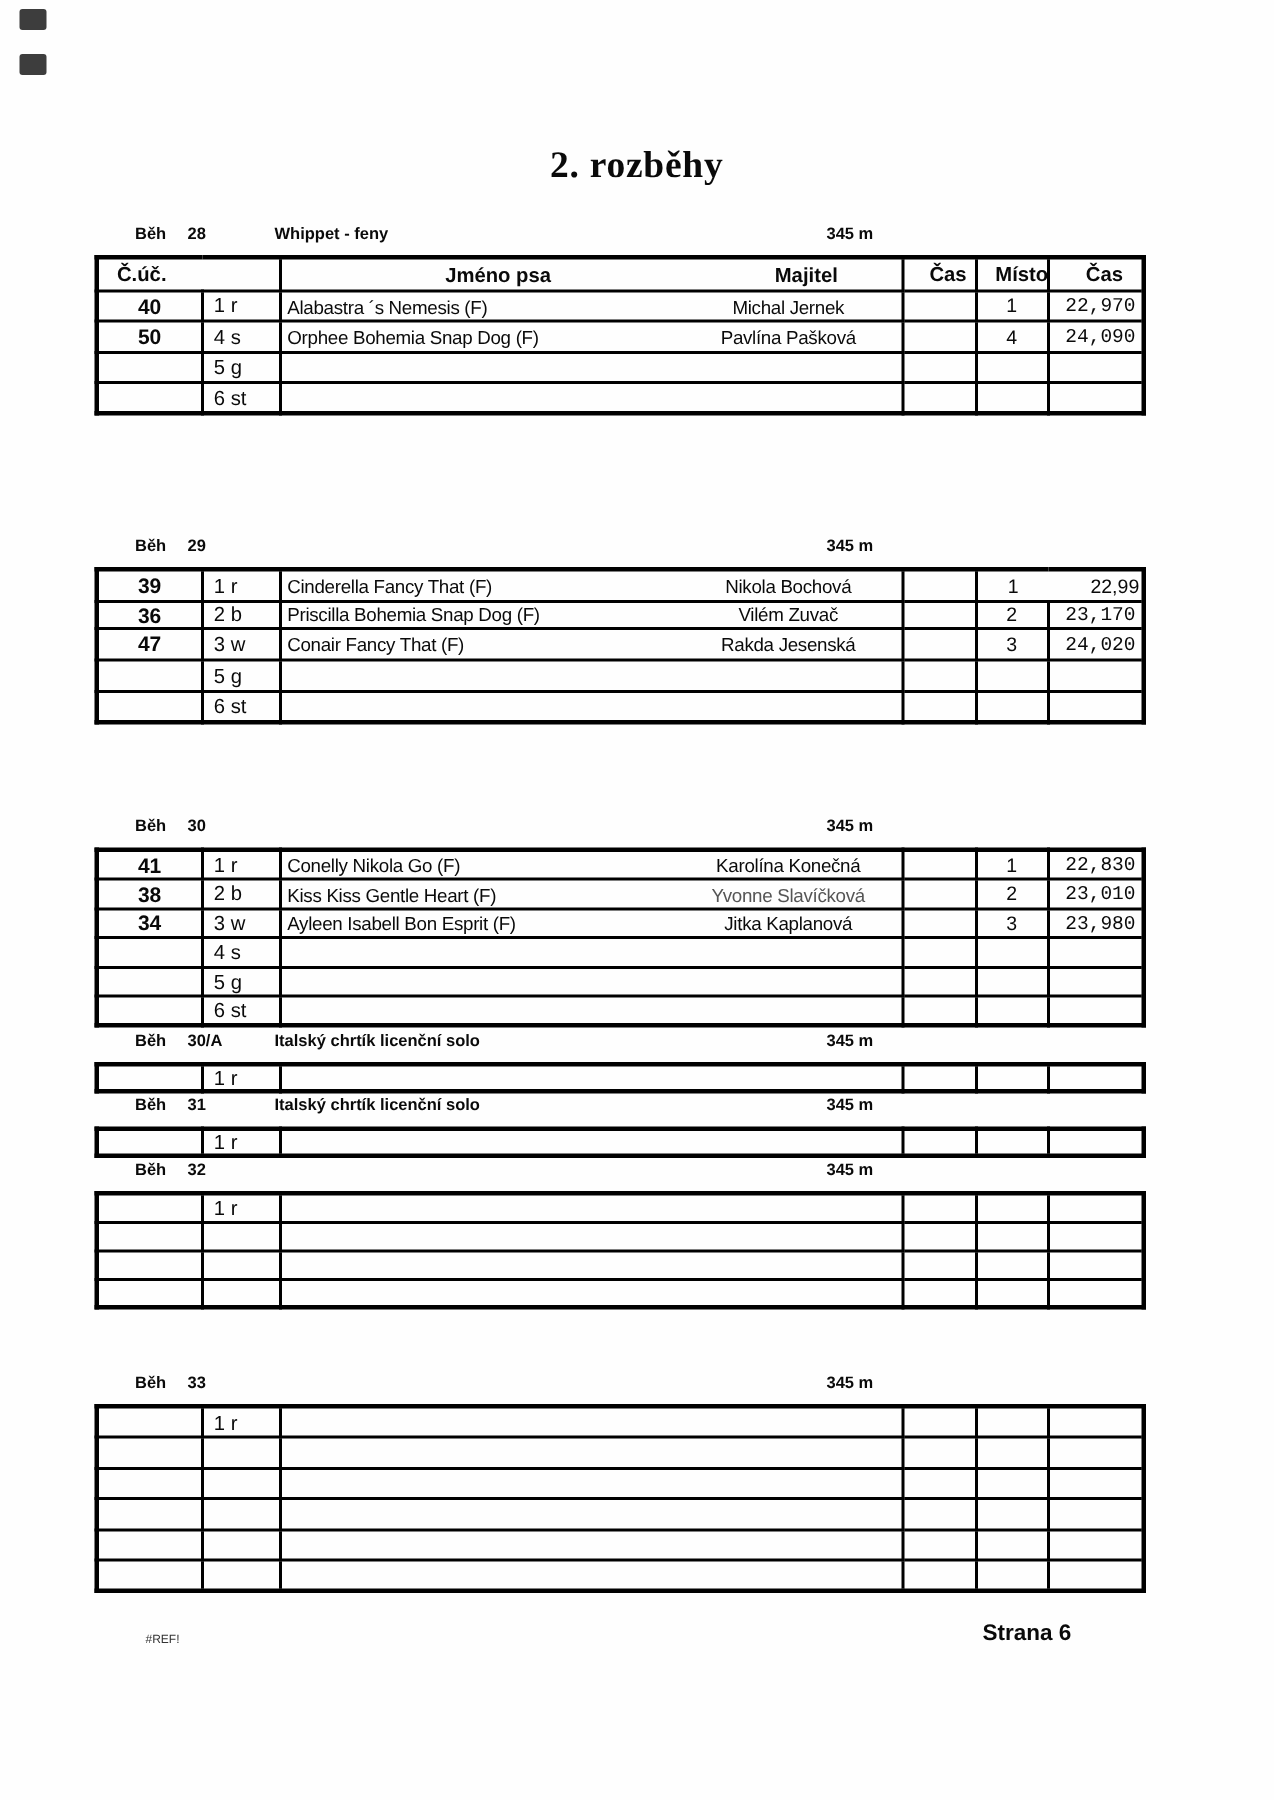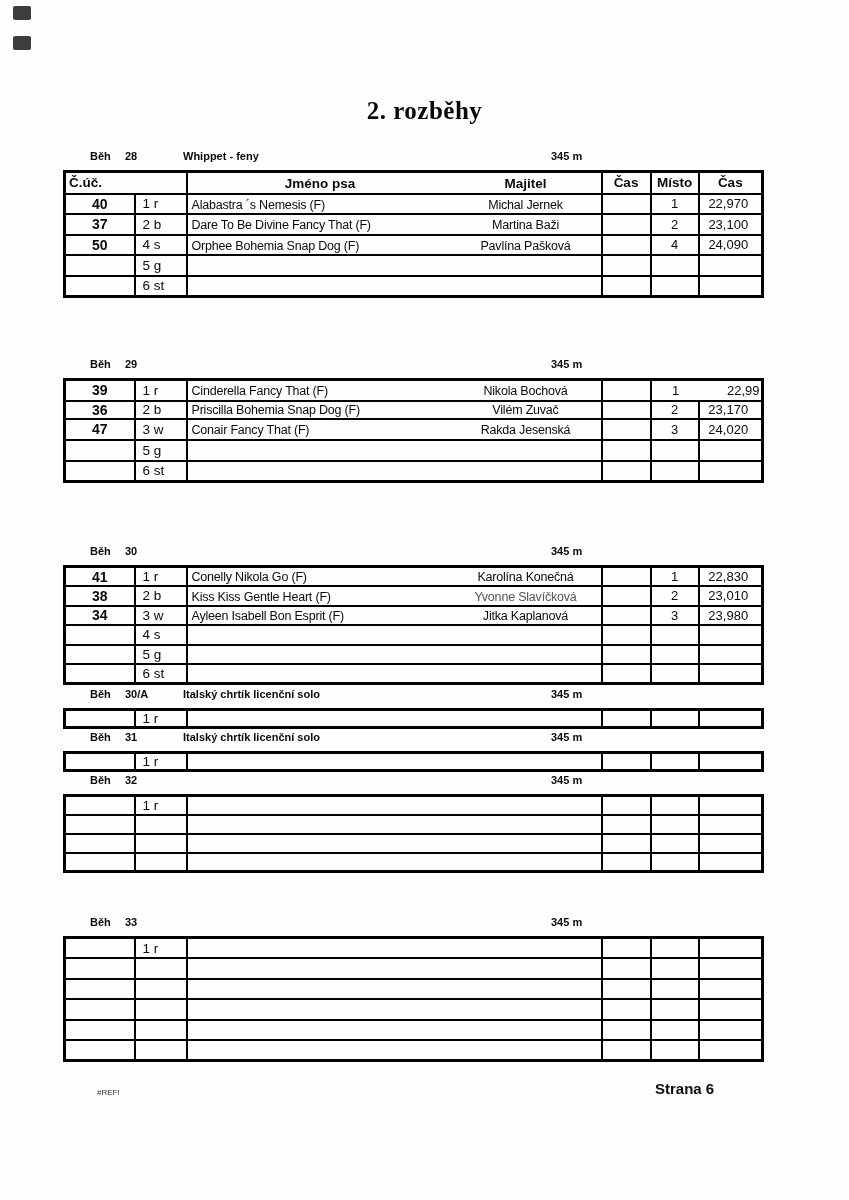--- a/index.html
+++ b/index.html
@@ -16,32 +16,32 @@
   }
   .section{position:absolute;left:63px;width:700px;}
   .heading{position:relative;height:20px;font-weight:bold;font-size:11px;}
   .heading span{position:absolute;top:0;white-space:nowrap;}
   .h-beh{left:27px}
   .h-num{left:62px}
   .h-title{left:120px}
   .h-dist{left:488px}
   table{border-collapse:collapse;width:698px;table-layout:fixed;border:3px solid #000;}
   td{border:2px solid #000;padding:0;font-size:13px;overflow:hidden;white-space:nowrap;vertical-align:middle;}
-  tr.hdr td{font-weight:bold;font-size:13.5px;}
+  tr.hdr td{font-weight:bold;font-size:13.5px;padding-left:12px;}
   .hdr-entry{padding-left:3px;text-align:left;}
   .hdr-dogown .hdr-dog{display:inline-block;width:265px;text-align:center;vertical-align:middle;}
   .hdr-dogown .hdr-own{display:inline-block;width:146px;text-align:center;vertical-align:middle;}
   .hdr-center{text-align:center;}
   .c-entry{text-align:center;font-weight:bold;font-size:14px;}
   .c-pos{padding-left:7px;font-size:13.5px;}
   .c-name .dog{display:inline-block;width:261px;padding-left:4px;font-size:12.5px;letter-spacing:-0.2px;vertical-align:middle;}
   .c-name .own{display:inline-block;width:146px;text-align:center;font-size:12.5px;letter-spacing:-0.2px;vertical-align:middle;}
   .own.muted{color:#555;}
   .c-misto{text-align:center;}
-  .c-cas2{text-align:center;padding-right:4px;}
+  .c-cas2{text-align:right;padding-right:4px;font-family:Liberation Mono, monospace;}
   .c-merge{padding:0;}
   .c-merge .mplace{display:inline-block;width:48px;text-align:center;vertical-align:middle;}
   .c-merge .mtime{display:inline-block;width:60px;text-align:right;padding-right:4px;vertical-align:middle;}
   .footer-ref{position:absolute;left:97px;top:1088px;font-size:8px;color:#333;}
   .footer-page{position:absolute;left:655px;top:1080px;font-size:15px;font-weight:bold;}
 </style>
 </head>
 <body>
 
 <div class="page">
@@ -78,28 +78,20 @@
             </tr>
             <tr style="height: 20.5px;">
               <td class="c-entry">40</td>
               <td class="c-pos">1 r</td>
               <td class="c-name" colspan="2"><span class="dog">Alabastra ´s Nemesis (F)</span><span class="own">Michal Jernek</span></td>
               <td class="c-cas1"></td>
               <td class="c-misto">1</td>
               <td class="c-cas2">22,970</td>
             </tr>
             <tr style="height: 20.5px;">
-              <td class="c-entry">37</td>
-              <td class="c-pos">2 b</td>
-              <td class="c-name" colspan="2"><span class="dog">Dare To Be Divine Fancy That (F)</span><span class="own">Martina Baži</span></td>
-              <td class="c-cas1"></td>
-              <td class="c-misto">2</td>
-              <td class="c-cas2">23,100</td>
-            </tr>
-            <tr style="height: 20.5px;">
               <td class="c-entry">50</td>
               <td class="c-pos">4 s</td>
               <td class="c-name" colspan="2"><span class="dog">Orphee Bohemia Snap Dog (F)</span><span class="own">Pavlína Pašková</span></td>
               <td class="c-cas1"></td>
               <td class="c-misto">4</td>
               <td class="c-cas2">24,090</td>
             </tr>
             <tr style="height: 20.5px;">
               <td class="c-entry"></td>
               <td class="c-pos">5 g</td>

